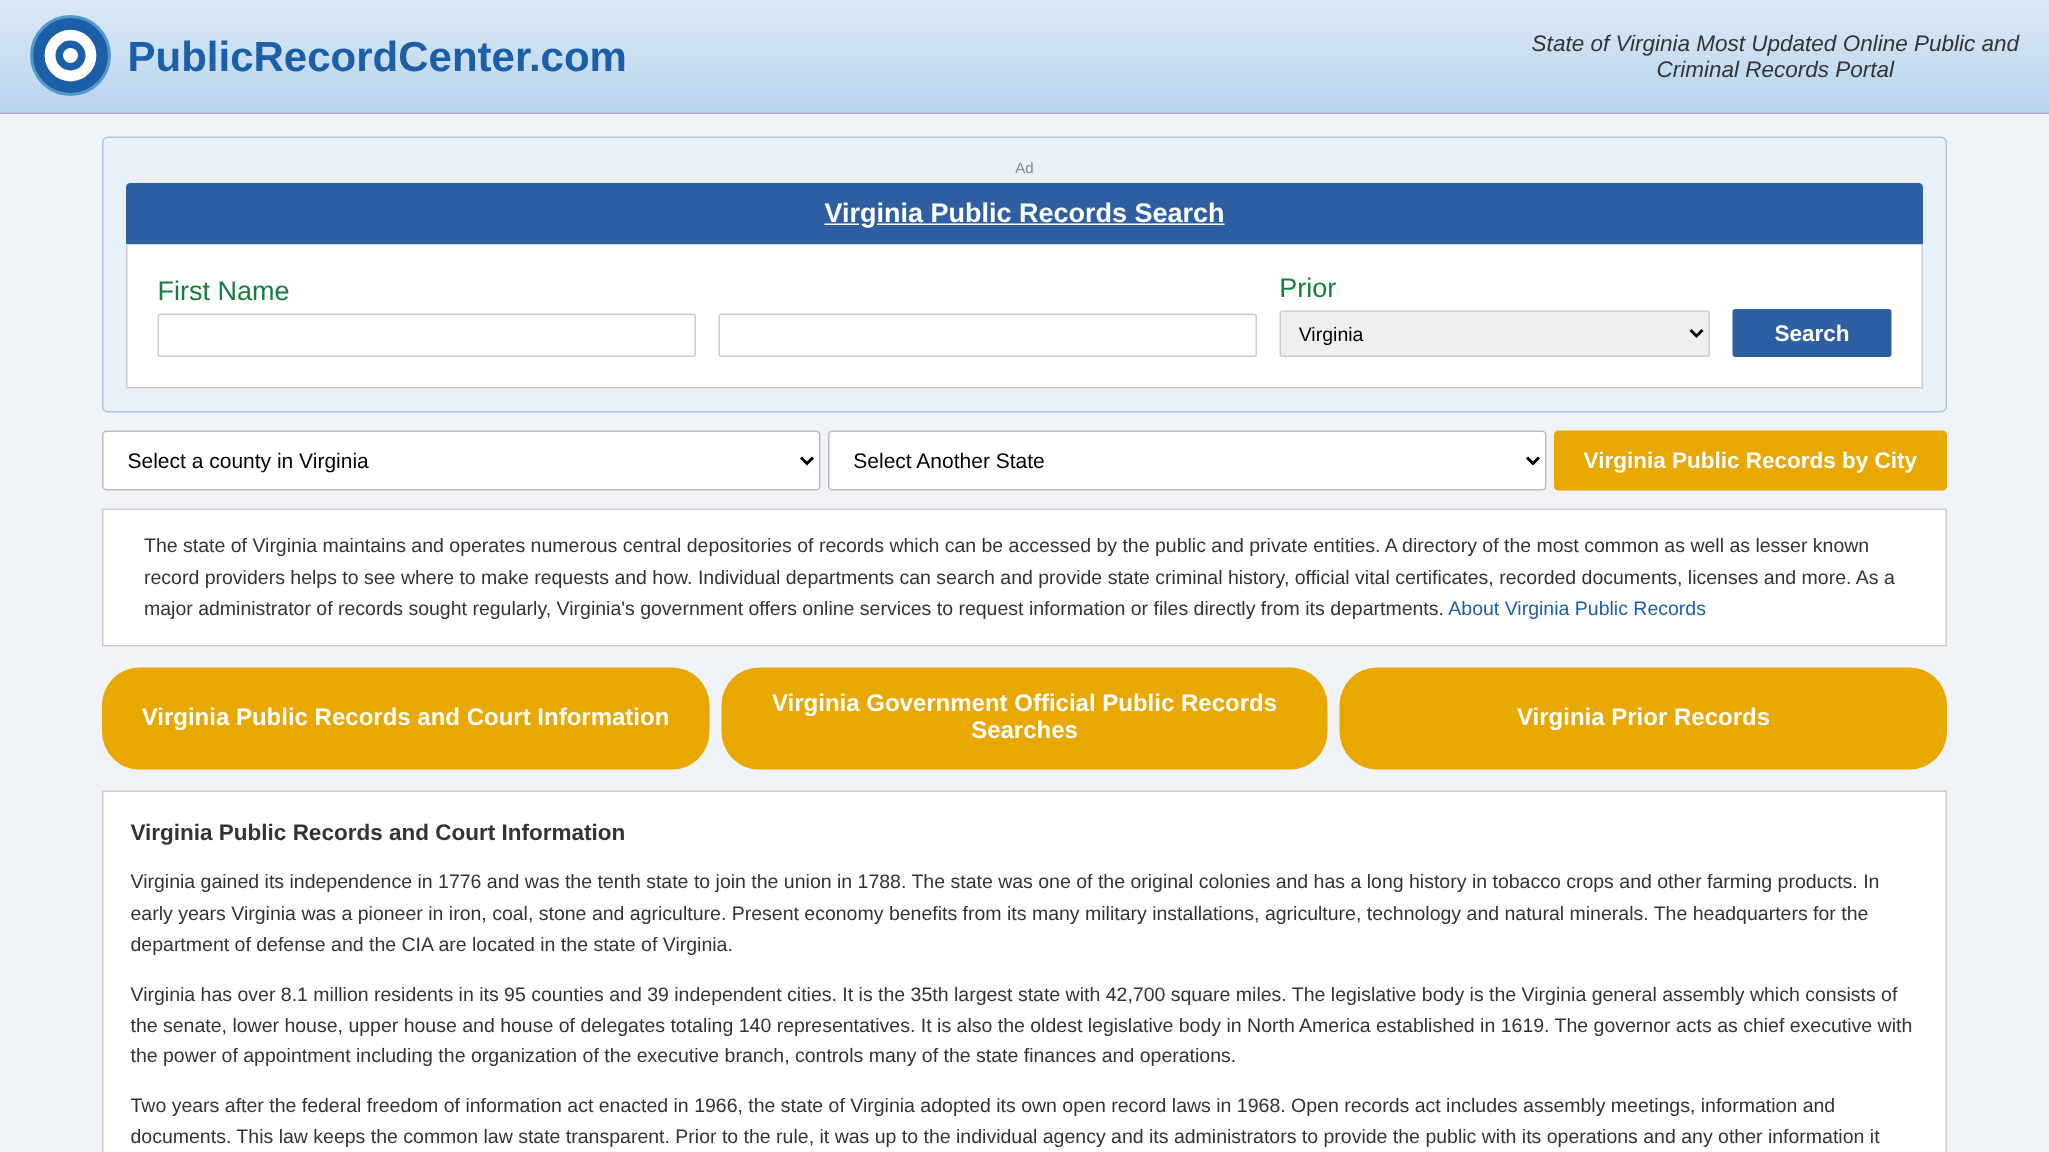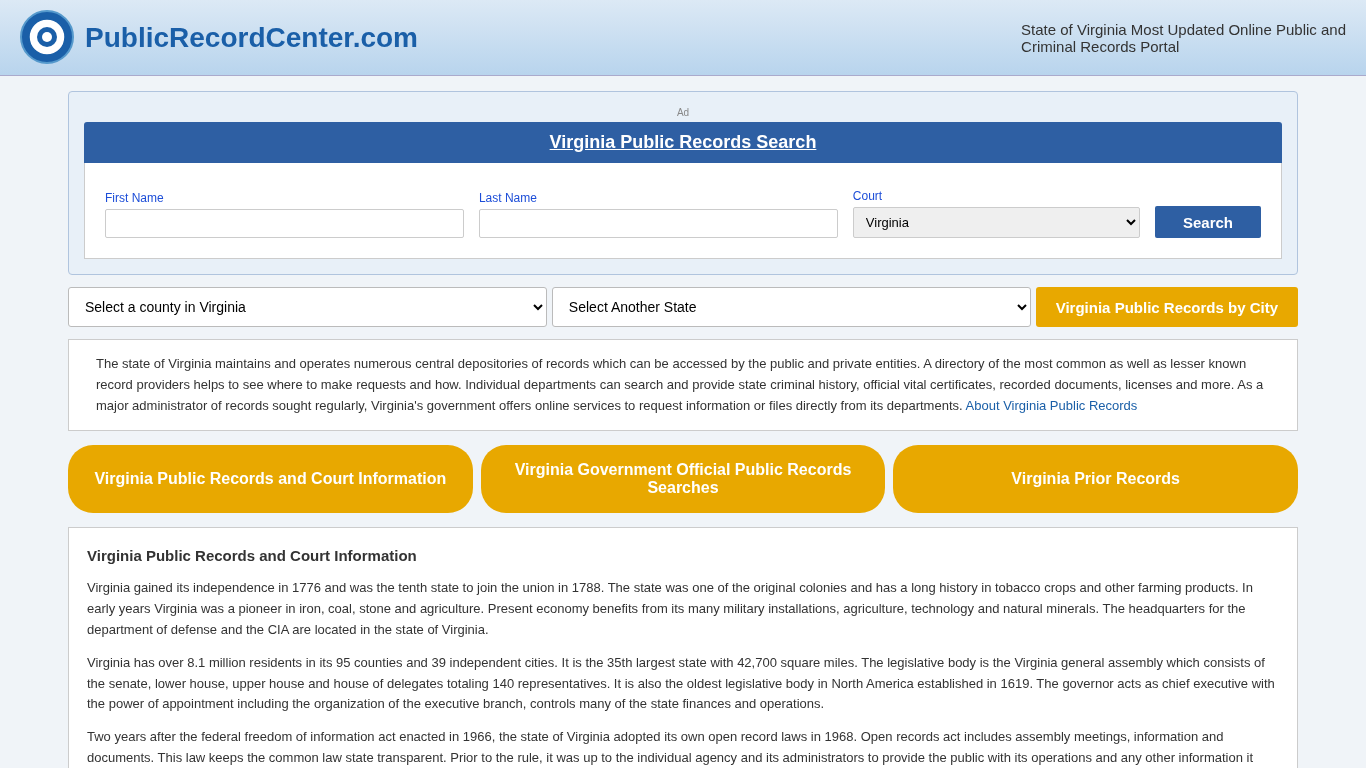--- a/index.html
+++ b/index.html
@@ -23,22 +23,23 @@
       width: 55px;
       height: 55px;
     }
     .logo-text {
       font-size: 28px;
       font-weight: bold;
       color: #1a5fa8;
     }
     .header-tagline {
       font-size: 15px;
+      font-style: italic;
       color: #333;
-      text-align: left;
+      text-align: center;
       font-weight: normal;
     }
 
     
     .main-wrapper {
       max-width: 1260px;
       margin: 0 auto;
       padding: 15px;
     }
 
@@ -76,22 +77,22 @@
       display: flex;
       gap: 15px;
       align-items: flex-end;
     }
     .field-group {
       display: flex;
       flex-direction: column;
       gap: 4px;
     }
     .field-group label {
-      font-size: 12px;
-      color: #1d4ed8;
+      font-size: 18px;
+      color: #15803d;
     }
     .field-group input, .field-group select {
       border: 1px solid #ccc;
       padding: 6px 8px;
       font-size: 13px;
       border-radius: 2px;
     }
     .field-first { flex: 1.5; }
     .field-last { flex: 1.5; }
     .field-state { flex: 1.2; }
@@ -219,25 +220,24 @@
   <div class="search-container">
     <div class="ad-label">Ad</div>
     <div class="search-box">Virginia Public Records Search</div>
     <div class="search-fields">
       <div class="fields-row">
         <div class="field-group field-first">
           <label>First Name</label>
           <input type="text" value="" style="">
         </div>
         <div class="field-group field-last">
-          <label>Last Name</label>
           <input type="text" value="" style="">
         </div>
         <div class="field-group field-state">
-          <label>Court</label>
+          <label>Prior</label>
           <select>
             <option>Virginia</option>
             <option>Alabama</option>
             <option>Alaska</option>
             <option>Arizona</option>
             <option>Arkansas</option>
             <option>California</option>
             <option>Colorado</option>
             <option>Connecticut</option>
             <option>Delaware</option>

